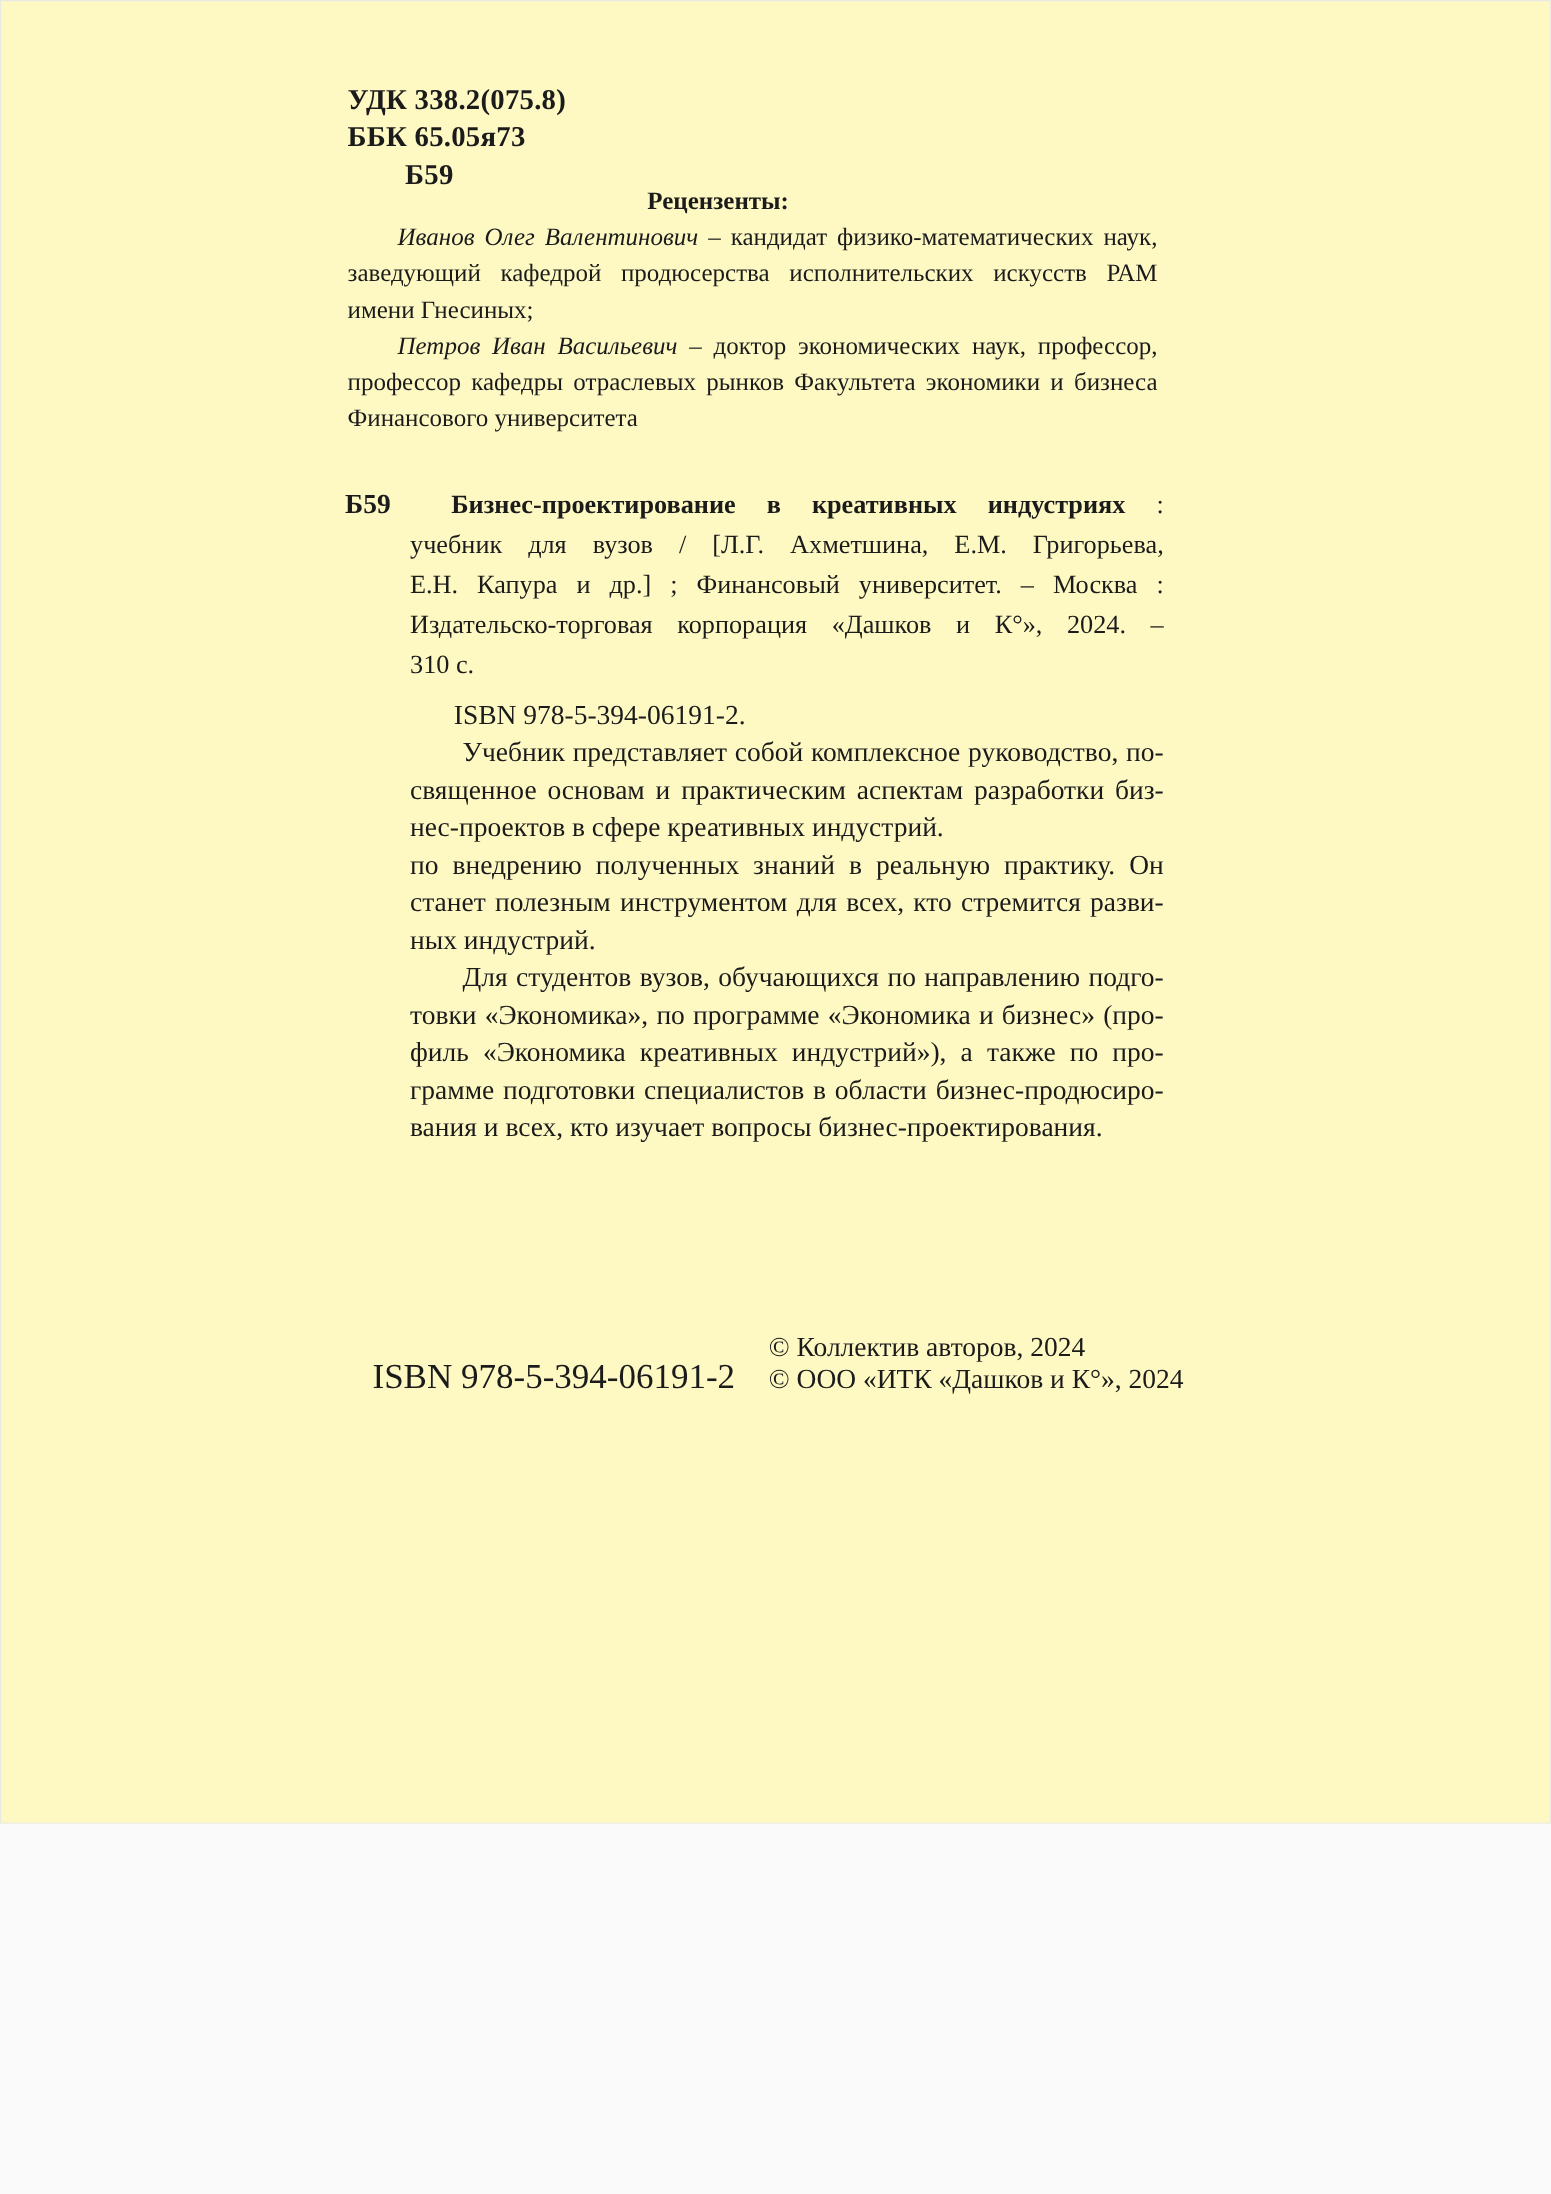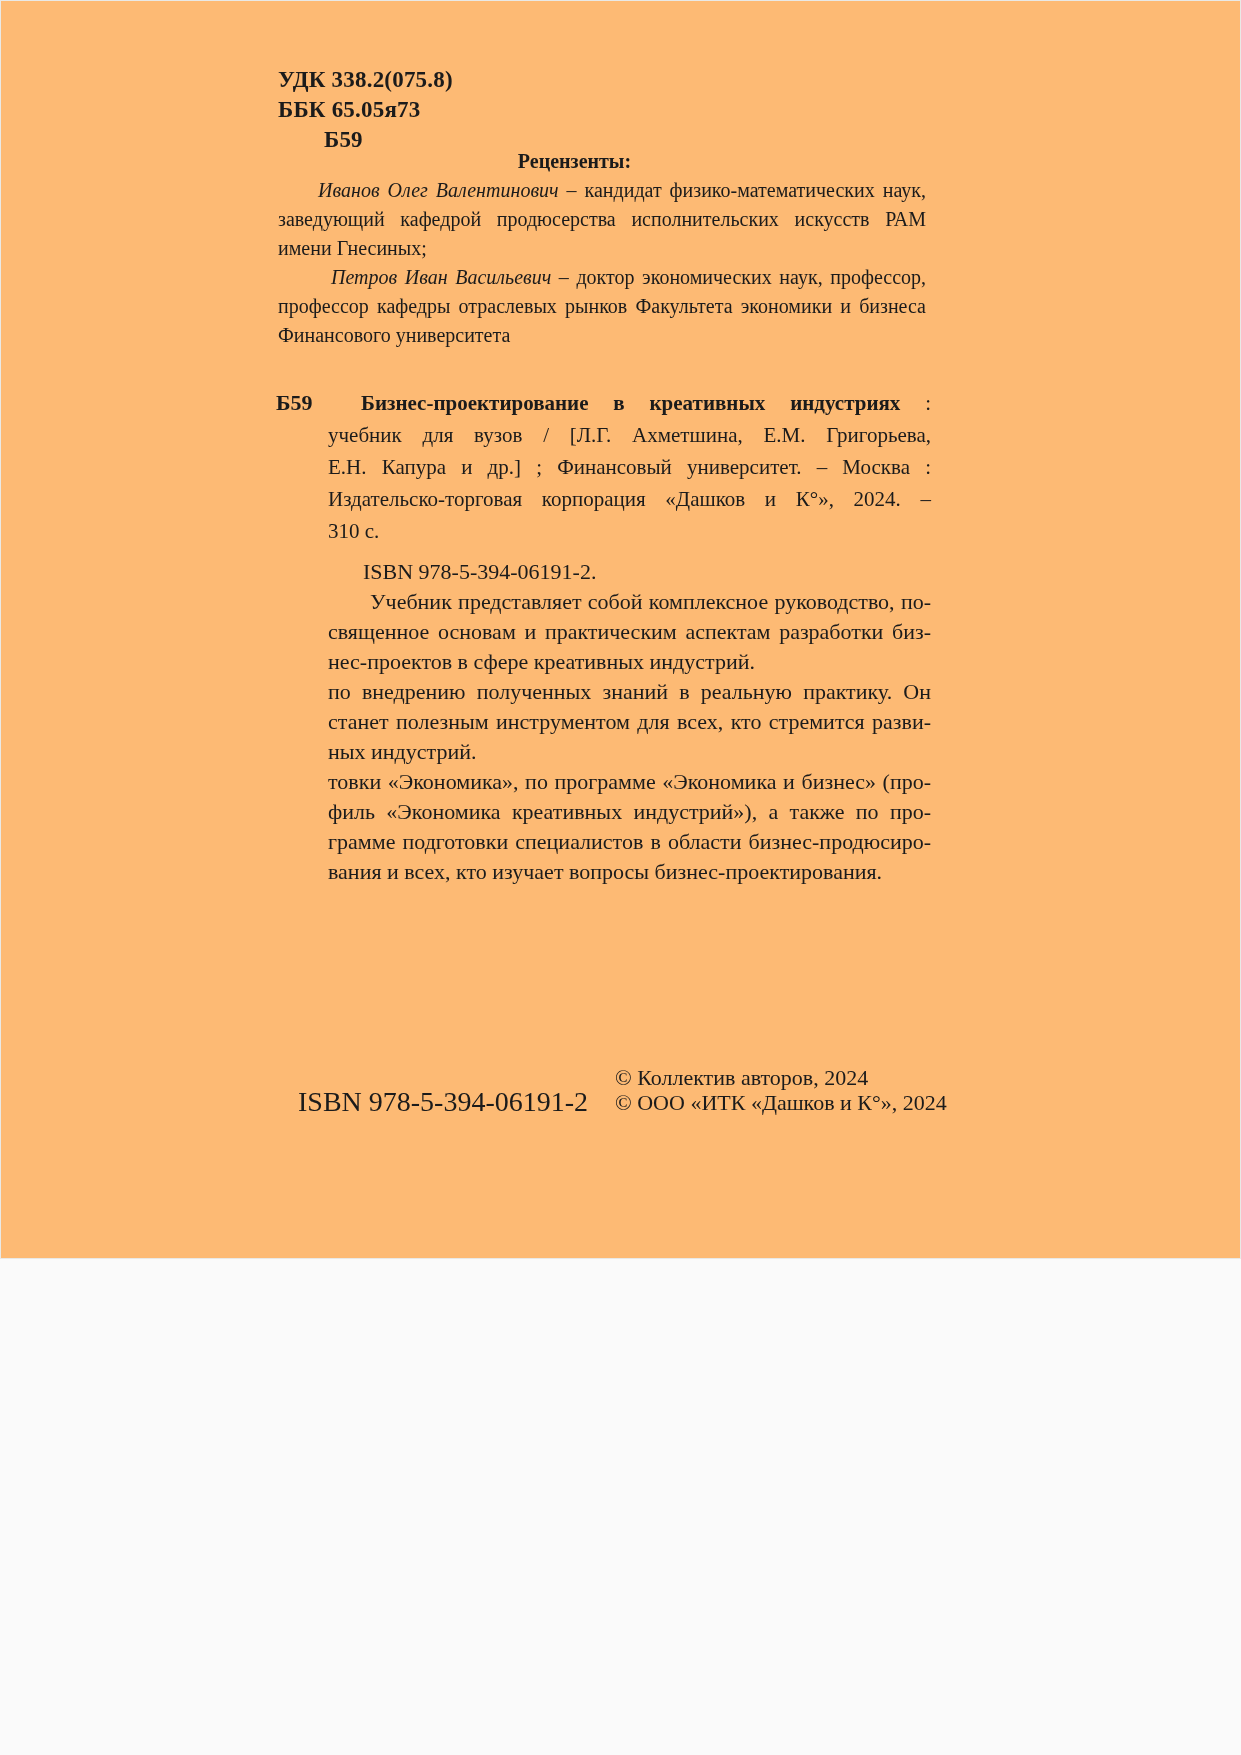--- a/index.html
+++ b/index.html
@@ -1,21 +1,21 @@
 <!DOCTYPE html>
 <html><head>
 <meta charset="utf-8">
 <style>
   html, body { margin:0; padding:0; background:#fafafa; }
   .page {
     position: relative;
     width: 1241px;
-    height: 1259px;
+    height: 1459px;
     margin: 0 auto;
-    background: #fdba74;
+    background: #fef9c3;
     border: 1px solid #e9e9e6;
     box-sizing: border-box;
     font-family: "Liberation Serif", "DejaVu Serif", serif;
     color: #1b1b1b;
     overflow: hidden;
   }
 
   
   .top-codes {
     position: absolute;
@@ -103,21 +103,21 @@
   </div>
 
   <div class="reviewers">
     <div class="reviewers-heading">Рецензенты:</div>
     <div class="para">
         <div class="jline firstline"><span style="font-style: italic;">Иванов Олег Валентинович</span><span> – кандидат физико-математических наук,</span></div>
         <div class="jline"><span>заведующий кафедрой продюсерства исполнительских искусств РАМ</span></div>
         <div class="jline lastline"><span>имени Гнесиных;</span></div>
       </div>
     <div class="para">
-        <div class="jline firstline"><span style="font-style: italic; margin-left: 13px;">Петров Иван Васильевич</span><span> – доктор экономических наук, профессор,</span></div>
+        <div class="jline firstline"><span style="font-style: italic;">Петров Иван Васильевич</span><span> – доктор экономических наук, профессор,</span></div>
         <div class="jline"><span>профессор кафедры отраслевых рынков Факультета экономики и бизнеса</span></div>
         <div class="jline lastline"><span>Финансового университета</span></div>
       </div>
   </div>
 
   <div class="entry">
     <span class="entry-code">Б59</span>
     <div>
         <div class="jline firstline"><span style="font-weight: bold;">Бизнес-проектирование в креативных индустриях</span><span> :</span></div>
         <div class="jline"><span>учебник для вузов / [Л.Г. Ахметшина, Е.М. Григорьева,</span></div>
@@ -133,20 +133,21 @@
         <div class="jline firstline"><span>Учебник представляет собой комплексное руководство, по-</span></div>
         <div class="jline"><span>священное основам и практическим аспектам разработки биз-</span></div>
         <div class="jline lastline"><span>нес-проектов в сфере креативных индустрий.</span></div>
       </div>
     <div class="para">
         <div class="jline"><span>по внедрению полученных знаний в реальную практику. Он</span></div>
         <div class="jline"><span>станет полезным инструментом для всех, кто стремится разви-</span></div>
         <div class="jline lastline"><span>ных индустрий.</span></div>
       </div>
     <div class="para">
+        <div class="jline firstline"><span>Для студентов вузов, обучающихся по направлению подго-</span></div>
         <div class="jline"><span>товки «Экономика», по программе «Экономика и бизнес» (про-</span></div>
         <div class="jline"><span>филь «Экономика креативных индустрий»), а также по про-</span></div>
         <div class="jline"><span>грамме подготовки специалистов в области бизнес-продюсиро-</span></div>
         <div class="jline lastline"><span>вания и всех, кто изучает вопросы бизнес-проектирования.</span></div>
       </div>
   </div>
 
   <div class="footer-isbn">ISBN 978-5-394-06191-2</div>
 
   <div class="footer-copyrights">

